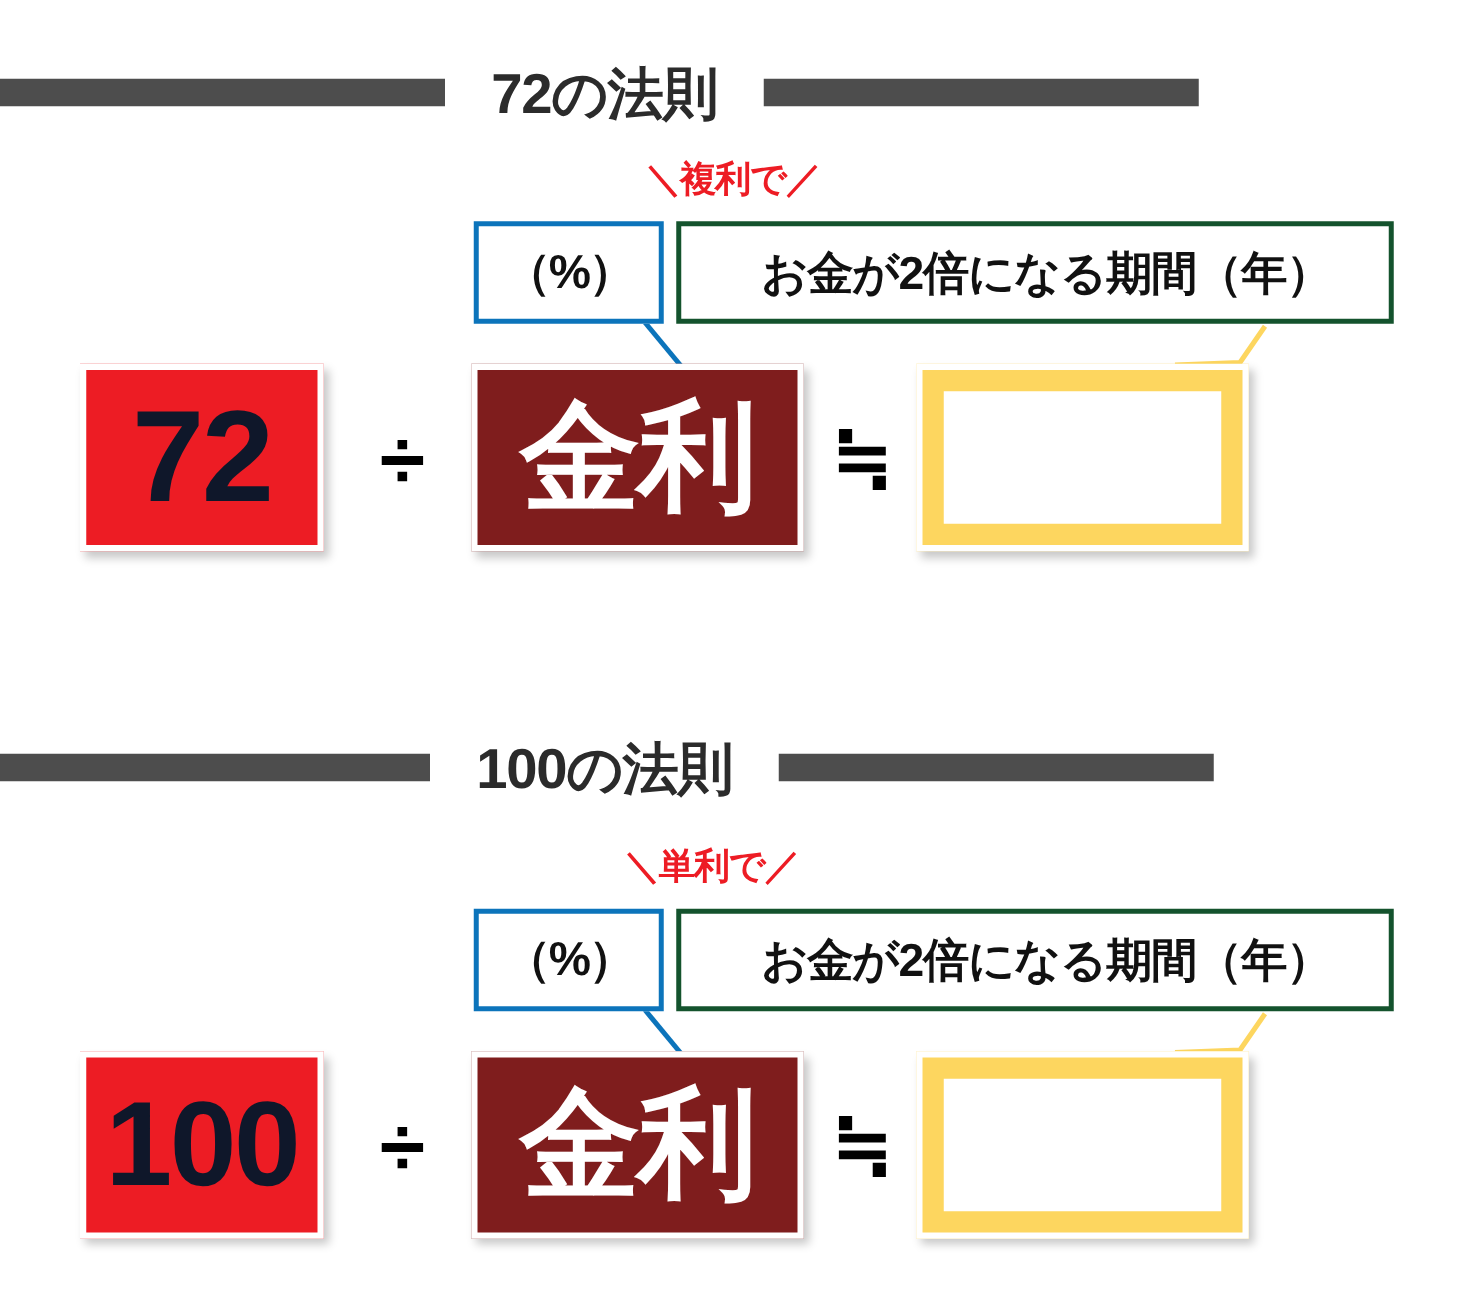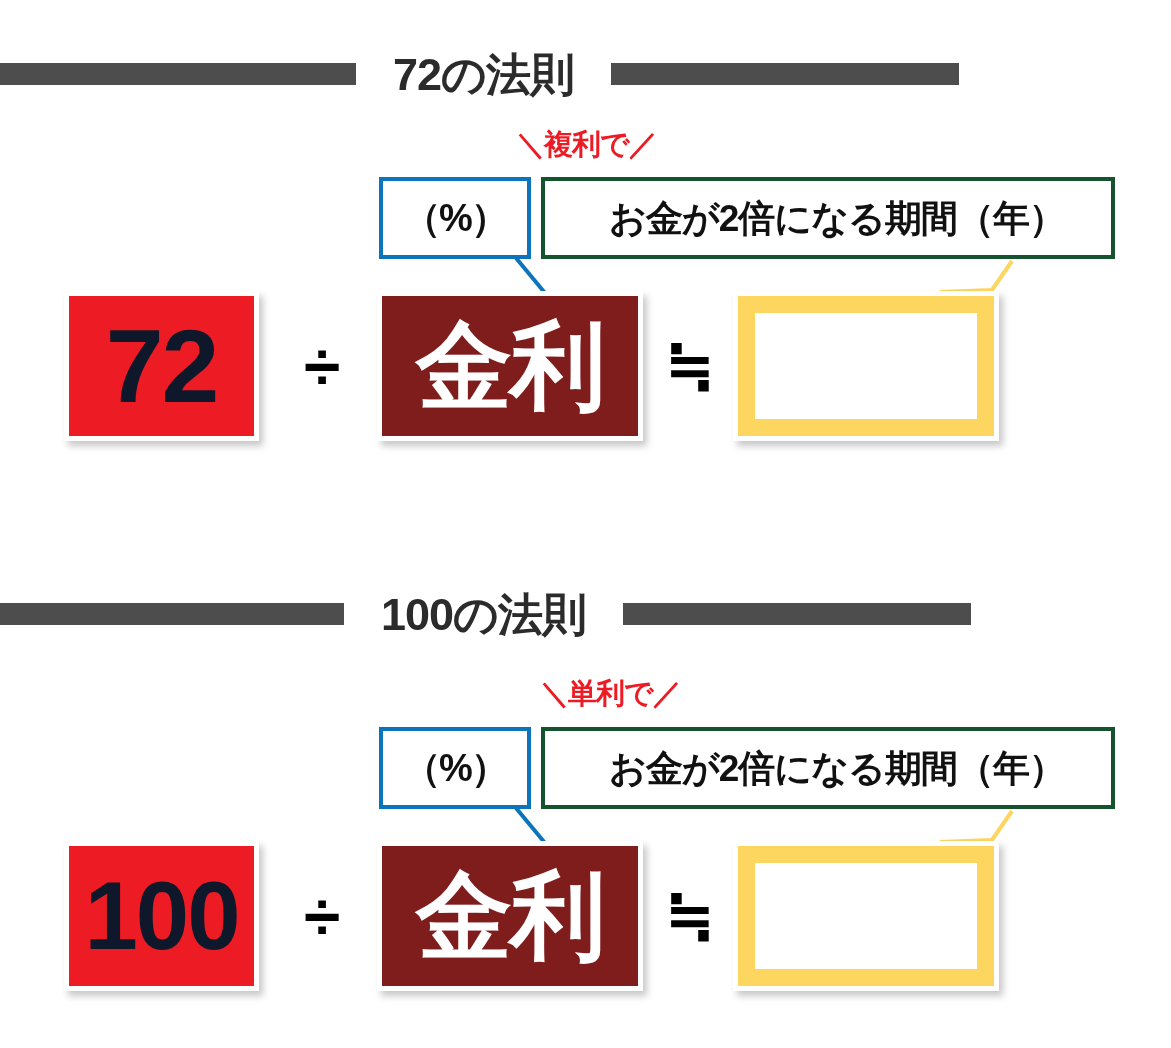--- a/index.html
+++ b/index.html
@@ -190,21 +190,21 @@
   <div class="tile answer" style="left:733px; top:291px; width:266px; height:150px; padding:17px;">
     <div class="inner-blank"></div>
   </div>
 
   <div class="heading" style="top:583px;">
     <div class="heading-rule left"></div>
     <div class="heading-title">100の法則</div>
     <div class="heading-rule right"></div>
   </div>
 
-  <div class="banner" style="left:540px; top:679px;">＼単利で／</div>
+  <div class="banner" style="left:499px; top:679px;">＼単利で／</div>
 
   <svg class="leader" viewBox="0 0 1171 1048">
     <path d="M516,808 L545,843" stroke="#0c74bb" stroke-width="4" fill="none"></path>
     <path d="M1012,811 L992,840 L940,842" stroke="#fdd65f" stroke-width="4" fill="none"></path>
   </svg>
 
   <div class="callout percent" style="left:379px; top:727px; width:152px; height:82px;">
     <span class="callout-text">（%）</span>
   </div>
 

